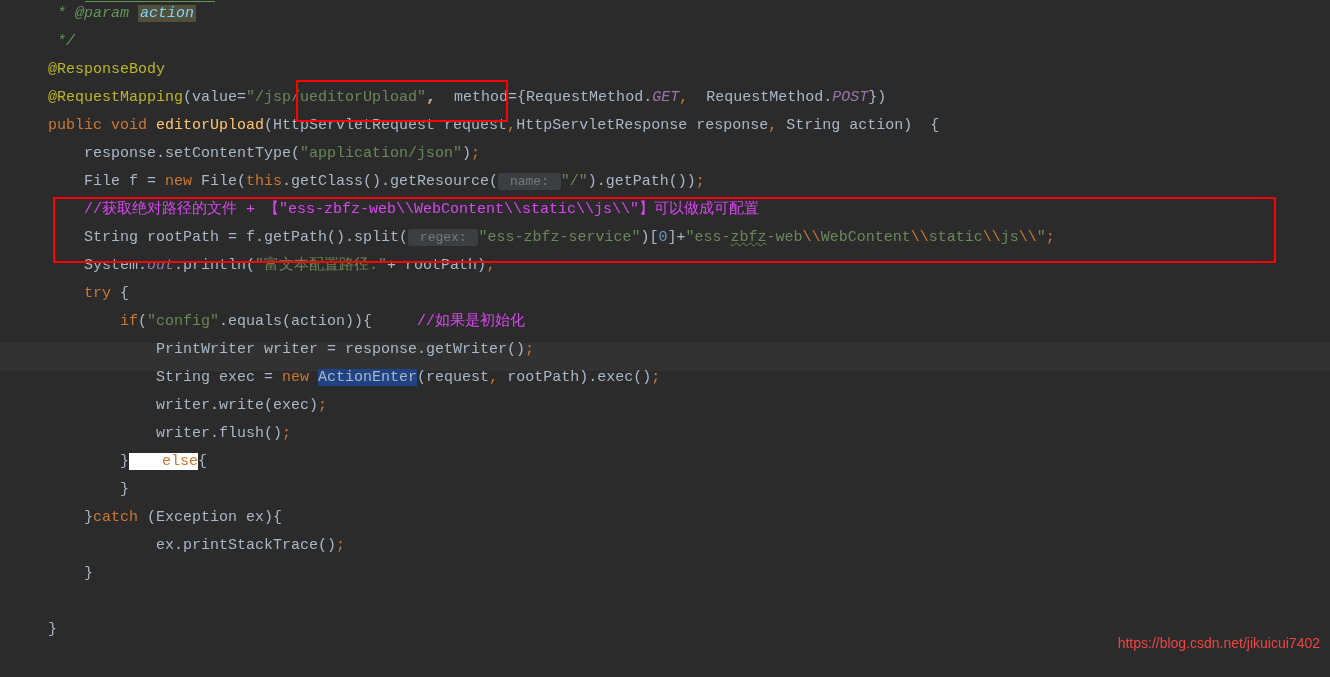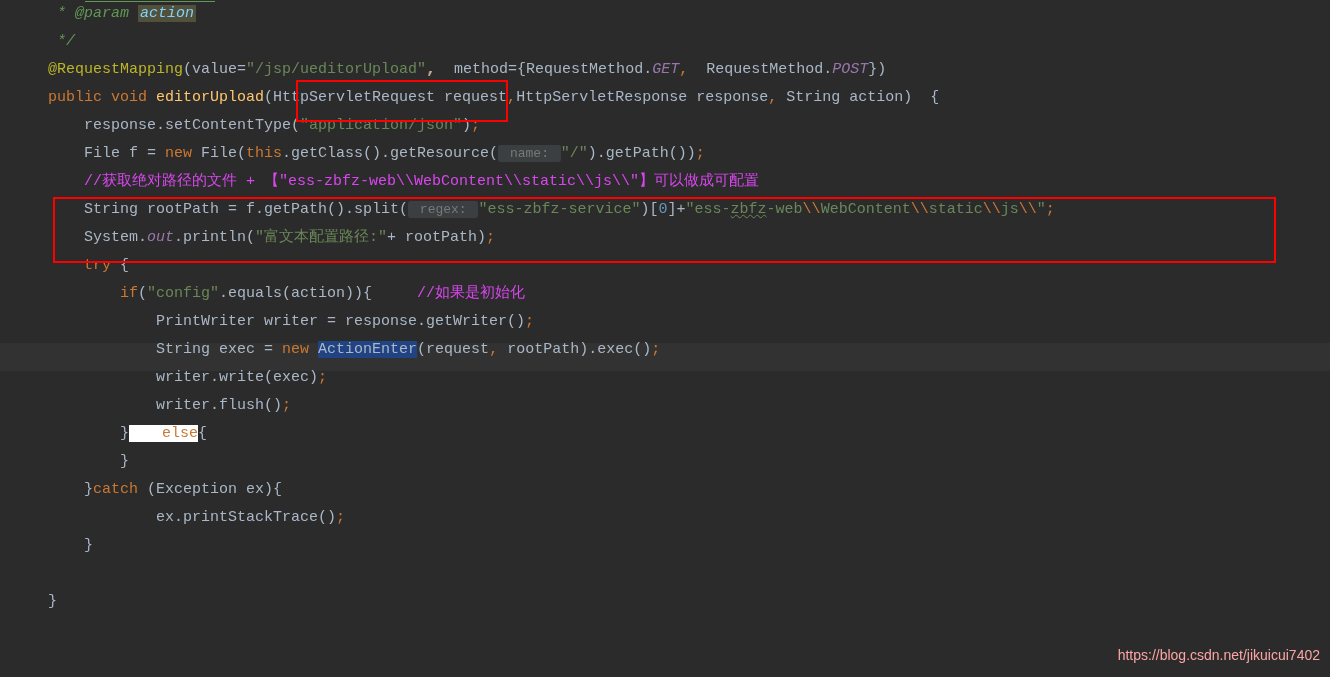--- a/index.html
+++ b/index.html
@@ -63,23 +63,23 @@
     .highlight-line {
       position: absolute;
       background: #323232;
       left: 0;
       width: 100%;
       height: 28px;
       z-index: -1;
     }
     .watermark {
       position: absolute;
-      bottom: 8px;
+      bottom: 20px;
       right: 10px;
-      color: #fca5a5;
+      color: #ef4444;
       font-family: Arial, sans-serif;
       font-size: 14px;
     }
     .top-underline {
       position: absolute;
       top: 0;
       left: 85px;
       width: 130px;
       height: 2px;
       border-bottom: 1px solid #629755;
@@ -87,20 +87,21 @@
   </style>
 </head>
 <body>
 
 <div class="highlight-line" style="top: 343px;"></div>
 
 <div class="code-area">
 <div class="top-underline"></div>
 <div class="line"><span class="comment-green"> * </span><span class="param-tag">@param</span><span> </span><span class="param-name">action</span></div>
 <div class="line"><span class="comment-green"> */</span></div>
+<div class="line"><span class="annotation">@ResponseBody</span></div>
 <div class="line"><span class="annotation">@RequestMapping</span><span>(value=</span><span class="string">"/jsp/ueditorUpload"</span><span class="keyword">,</span><span style="margin-left:-8px;">,  method={RequestMethod.</span><span class="static-field">GET</span><span class="keyword">,</span><span>  RequestMethod.</span><span class="static-field">POST</span><span>})</span></div>
 <div class="line"><span class="keyword">public</span><span class="keyword"> void</span><span class="method"> editorUpload</span><span>(HttpServletRequest request</span><span class="keyword">,</span><span>HttpServletResponse response</span><span class="keyword">,</span><span> String action)  {</span></div>
 <div class="line"><span>    response.setContentType(</span><span class="string">"application/json"</span><span>)</span><span class="keyword">;</span></div>
 <div class="line"><span>    File f = </span><span class="keyword">new</span><span> File(</span><span class="keyword">this</span><span>.getClass().getResource(</span><span class="hint"> name: </span><span class="string">"/"</span><span>).getPath())</span><span class="keyword">;</span></div>
 <div class="line"><span class="comment">    //获取绝对路径的文件 + 【"ess-zbfz-web\\WebContent\\static\\js\\"】可以做成可配置</span></div>
 <div class="line"><span>    String rootPath = f.getPath().split(</span><span class="hint"> regex: </span><span class="string">"ess-zbfz-service"</span><span>)[</span><span class="number">0</span><span>]+</span><span class="string">"ess-</span><span class="string wavy-green">zbfz</span><span class="string">-web</span><span class="escape">\\</span><span class="string">WebContent</span><span class="escape">\\</span><span class="string">static</span><span class="escape">\\</span><span class="string">js</span><span class="escape">\\</span><span class="string">"</span><span class="keyword">;</span></div>
 <div class="line"><span>    System.</span><span class="static-field">out</span><span>.println(</span><span class="string">"富文本配置路径:"</span><span>+ rootPath)</span><span class="keyword">;</span></div>
 <div class="line"><span class="keyword">    try</span><span> {</span></div>
 <div class="line"><span class="keyword">        if</span><span>(</span><span class="string">"config"</span><span>.equals(action)){</span><span class="comment">     //如果是初始化</span></div>
 <div class="line"><span>            PrintWriter writer = response.getWriter()</span><span class="keyword">;</span></div>

